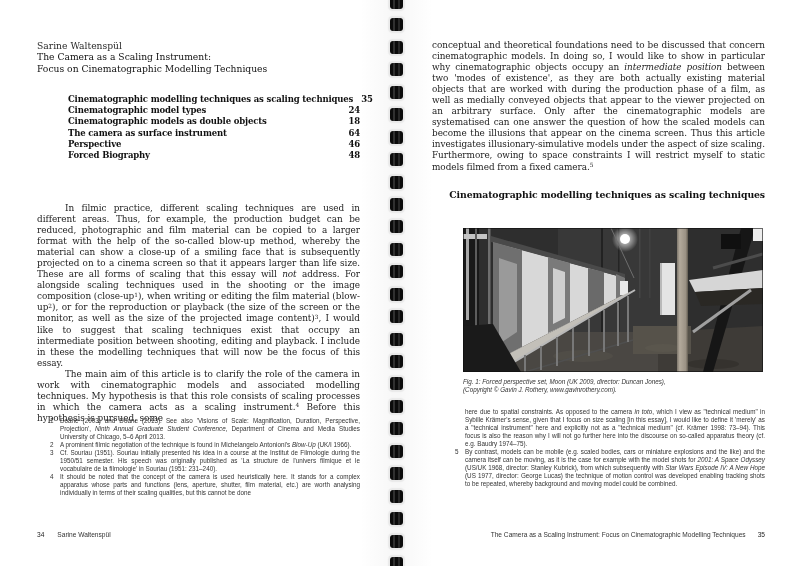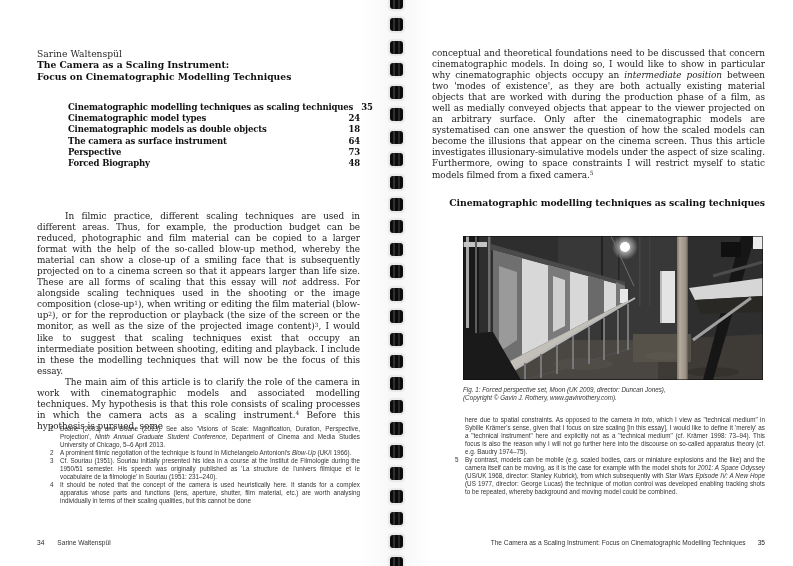--- a/index.html
+++ b/index.html
@@ -24,28 +24,28 @@
     position:absolute; left:390px; top:-4px; height:574px; width:13px;
     display:flex; flex-direction:column; justify-content:space-between;
     z-index:5;
   }
   .hole {
     width:13px; height:13px; border-radius:3px;
     background:linear-gradient(90deg,#0b0b0b 0 3px,#303030 3px 5px,#0b0b0b 5px 8px,#282828 8px 10px,#0b0b0b 10px 13px);
     box-shadow:0 0 1px 1.5px #e9e9e9;
   }
 
-  .page { position:absolute; top:8px; height:540px; }
+  .page { position:absolute; top:0; height:540px; }
   .page-left  { left:37px;  width:323px; }
   .page-right { left:432px; width:333px; }
 
   
   .head-block { position:absolute; top:40px; left:0; right:0; font-size:9.2px; line-height:11.4px; }
   .author { font-weight:normal; color:#2a2a2a; }
-  .title-line { font-weight:bold; color:#111; }
+  .title-line { font-weight:normal; color:#111; }
 
   .toc { position:absolute; top:94px; left:31px; right:0; font-size:8.5px; line-height:11.2px; font-weight:bold; color:#111; letter-spacing:-0.15px; }
   .toc-row { display:flex; justify-content:space-between; white-space:nowrap; }
   .toc-page { margin-left:8px; }
 
   .body-text { position:absolute; top:203px; left:0; right:0; font-size:8.9px; line-height:11.05px; text-align:justify; letter-spacing:-0.05px; color:#1d1d1d; }
   .body-text p.indent { text-indent:28px; }
   .rt-body { position:absolute; top:40px; left:0; right:0; font-size:8.9px; line-height:11.05px; text-align:justify; letter-spacing:-0.05px; color:#1d1d1d; }
 
   sup { font-size:66%; line-height:0; vertical-align:baseline; position:relative; top:-0.45em; }
@@ -99,21 +99,21 @@
         <div class="toc-row">
           <span class="toc-label">Cinematographic models as double objects</span>
           <span class="toc-page">18</span>
         </div>
         <div class="toc-row">
           <span class="toc-label">The camera as surface instrument</span>
           <span class="toc-page">64</span>
         </div>
         <div class="toc-row">
           <span class="toc-label">Perspective</span>
-          <span class="toc-page">73</span>
+          <span class="toc-page">46</span>
         </div>
         <div class="toc-row">
           <span class="toc-label">Forced Biography</span>
           <span class="toc-page">48</span>
         </div>
       </div>
 
     <div class="body-text">
       <p class="indent"><span>In filmic practice, different scaling techniques are used in different areas. Thus, for example, the production budget can be reduced, photographic and film material can be copied to a larger format with the help of the so-called blow-up method, whereby the material can show a close-up of a smiling face that is subsequently projected on to a cinema screen so that it appears larger than life size. These are all forms of scaling that this essay will </span><span class="it">not</span><span> address. For alongside scaling techniques used in the shooting or the image composition (close-up</span><sup>1</sup><span>), when writing or editing the film material (blow-up</span><sup>2</sup><span>), or for the reproduction or playback (the size of the screen or the monitor, as well as the size of the projected image content)</span><sup>3</sup><span>, I would like to suggest that scaling techniques exist that occupy an intermediate position between shooting, editing and playback. I include in these the modelling techniques that will now be the focus of this essay.</span></p>
       <p class="indent"><span>The main aim of this article is to clarify the role of the camera in work with cinematographic models and associated modelling techniques. My hypothesis is that this role consists of scaling processes in which the camera acts as a scaling instrument.</span><sup>4</sup><span> Before this hypothesis is pursued, some</span></p>

